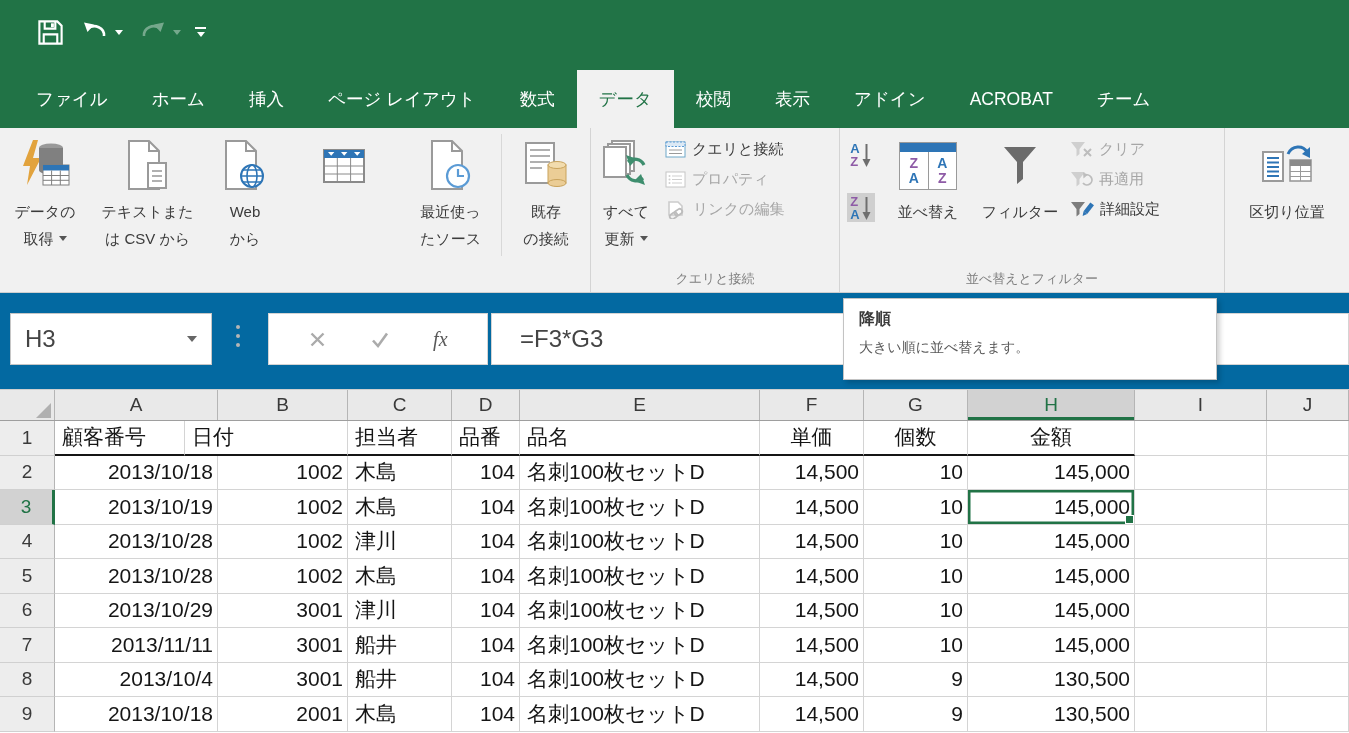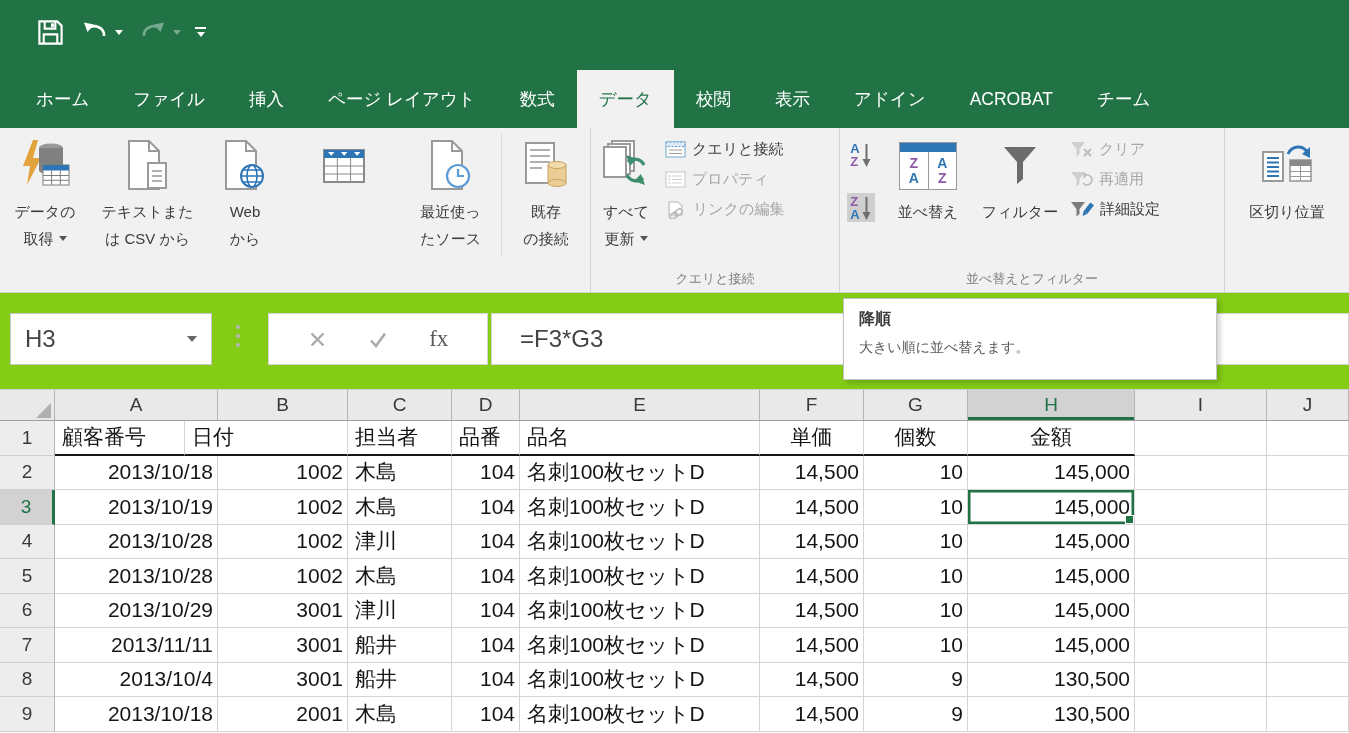--- a/index.html
+++ b/index.html
@@ -41,28 +41,28 @@
   .sorticon.hover { background:#cfcfcf; }
   .sletters { display:flex; flex-direction:column; font-size:13px; font-weight:bold; line-height:13px; }
   .blue { color:#2E75B6; } .purple { color:#8E5BA6; }
   .bigsort { width:58px; height:48px; border:1px solid #9a9a9a; background:#fff; }
   .bs-hdr { height:9px; background:#2E75B6; }
   .bs-body { display:flex; height:37px; }
   .bs-cell { flex:1; display:flex; flex-direction:column; align-items:center; justify-content:center; font-weight:bold; font-size:14px; line-height:15px; }
   .bs-cell + .bs-cell { border-left:1px solid #9a9a9a; }
 
   
-  .fbar { position:absolute; left:0; top:293px; width:1349px; height:97px; background:#84cc16; border-bottom:1px solid #cfcfcf; }
+  .fbar { position:absolute; left:0; top:293px; width:1349px; height:97px; background:#0369a1; border-bottom:1px solid #cfcfcf; }
   .namebox { position:absolute; left:10px; top:20px; width:202px; height:52px; background:#fff; border:1px solid #c6c6c6; display:flex; align-items:center; }
   .namebox .nbtext { flex:1; padding-left:14px; font-size:24px; color:#444; }
   .nb-caret { width:0; height:0; border-left:5px solid transparent; border-right:5px solid transparent; border-top:6px solid #666; margin-right:14px; }
   .fdots { position:absolute; left:236px; top:32px; display:flex; flex-direction:column; gap:5px; }
   .fdots i { width:4px; height:4px; background:#b5b5b5; border-radius:50%; display:block; }
   .fxbox { position:absolute; left:268px; top:20px; width:220px; height:52px; background:#fff; border:1px solid #d4d4d4; display:flex; align-items:center; justify-content:space-around; padding:0 18px; }
-  .fxlabel { font-family:"Liberation Serif","DejaVu Serif",serif; font-size:23px; color:#595959; }
+  .fxlabel { font-family:"Liberation Serif","DejaVu Serif",serif; font-style:italic; font-size:20px; color:#595959; }
   .formulabox { position:absolute; left:491px; top:20px; width:858px; height:52px; background:#fff; border:1px solid #d4d4d4; display:flex; align-items:center; }
   .formulatext { padding-left:28px; font-size:24px; color:#444; }
 
   
   .tooltip { position:absolute; left:843px; top:298px; width:374px; height:82px; background:#fff; border:1px solid #c3c3c3; box-shadow:3px 3px 5px rgba(0,0,0,.18); z-index:60; padding:10px 15px; }
   .tt-title { font-size:16px; font-weight:bold; color:#3b3b3b; margin-bottom:9px; }
   .tt-body { font-size:14px; color:#595959; }
 
   
   .sheet { position:absolute; left:0; top:390px; width:1349px; height:343px; background:#fff; }
@@ -112,22 +112,22 @@
         <span class="caret-w"></span>
       </div>
       <div class="qat-more">
         <span class="bar"></span>
         <span class="caret-w"></span>
       </div>
     </div>
   </div>
 
   <div class="tabrow" id="tabstrip">
+      <div class="tab">ファイル</div>
       <div class="tab">ホーム</div>
-      <div class="tab">ファイル</div>
       <div class="tab">挿入</div>
       <div class="tab">ページ レイアウト</div>
       <div class="tab">数式</div>
       <div class="tab active">データ</div>
       <div class="tab">校閲</div>
       <div class="tab">表示</div>
       <div class="tab">アドイン</div>
       <div class="tab">ACROBAT</div>
       <div class="tab">チーム</div>
     </div>

